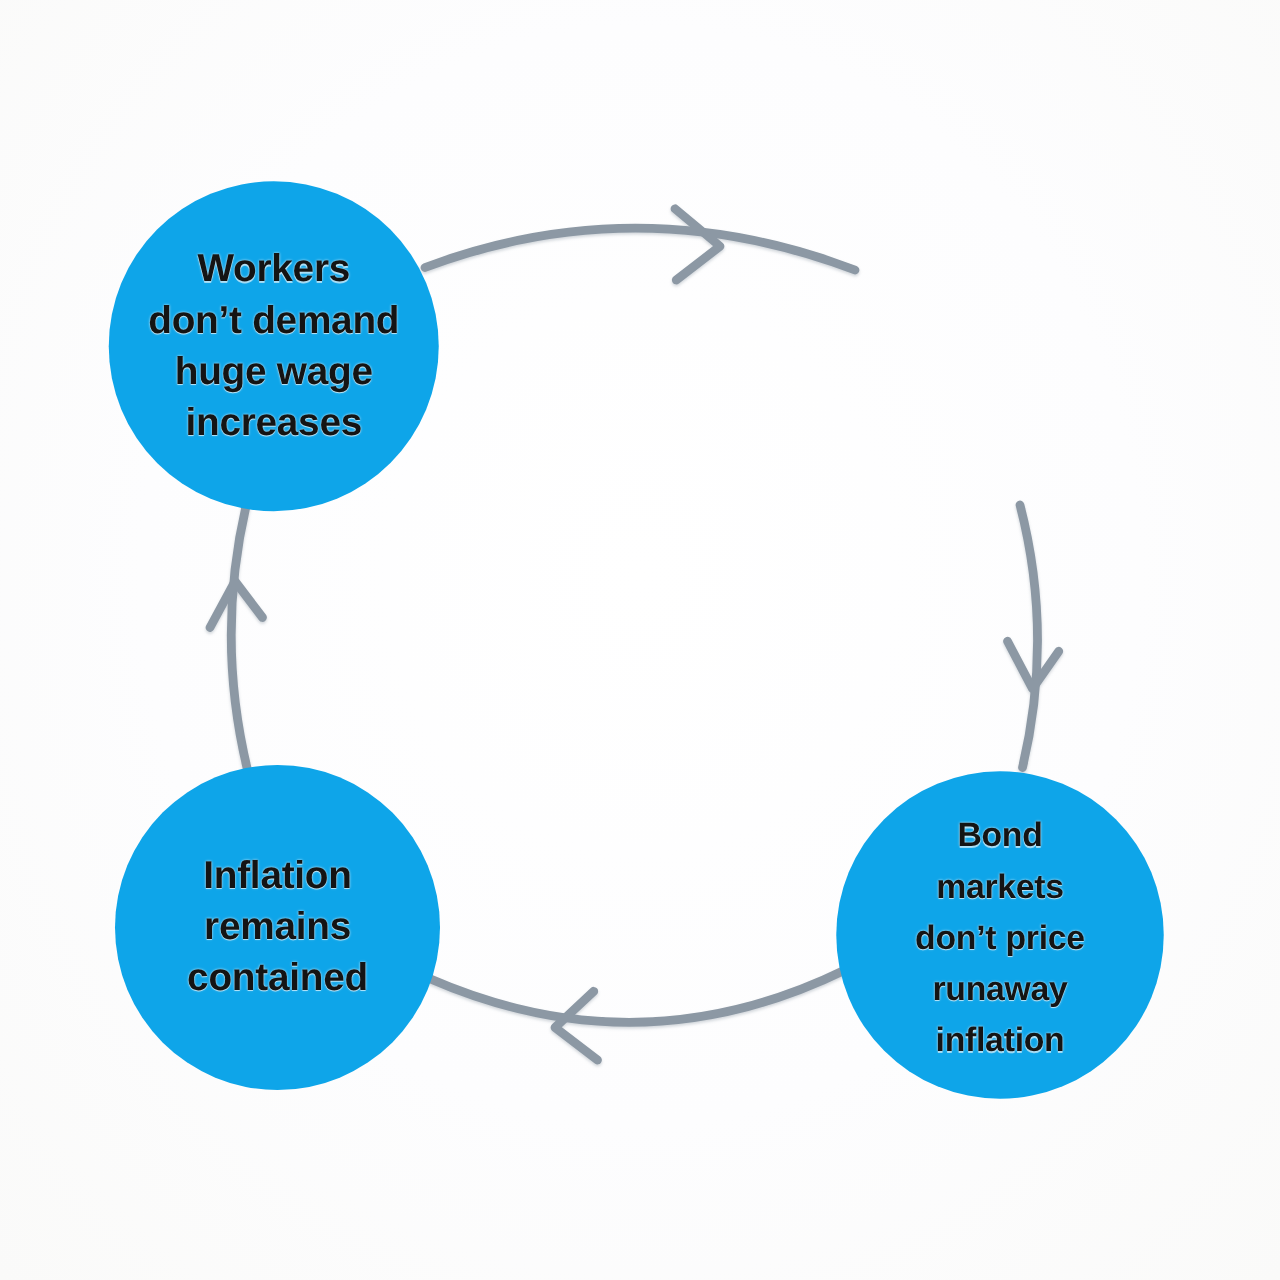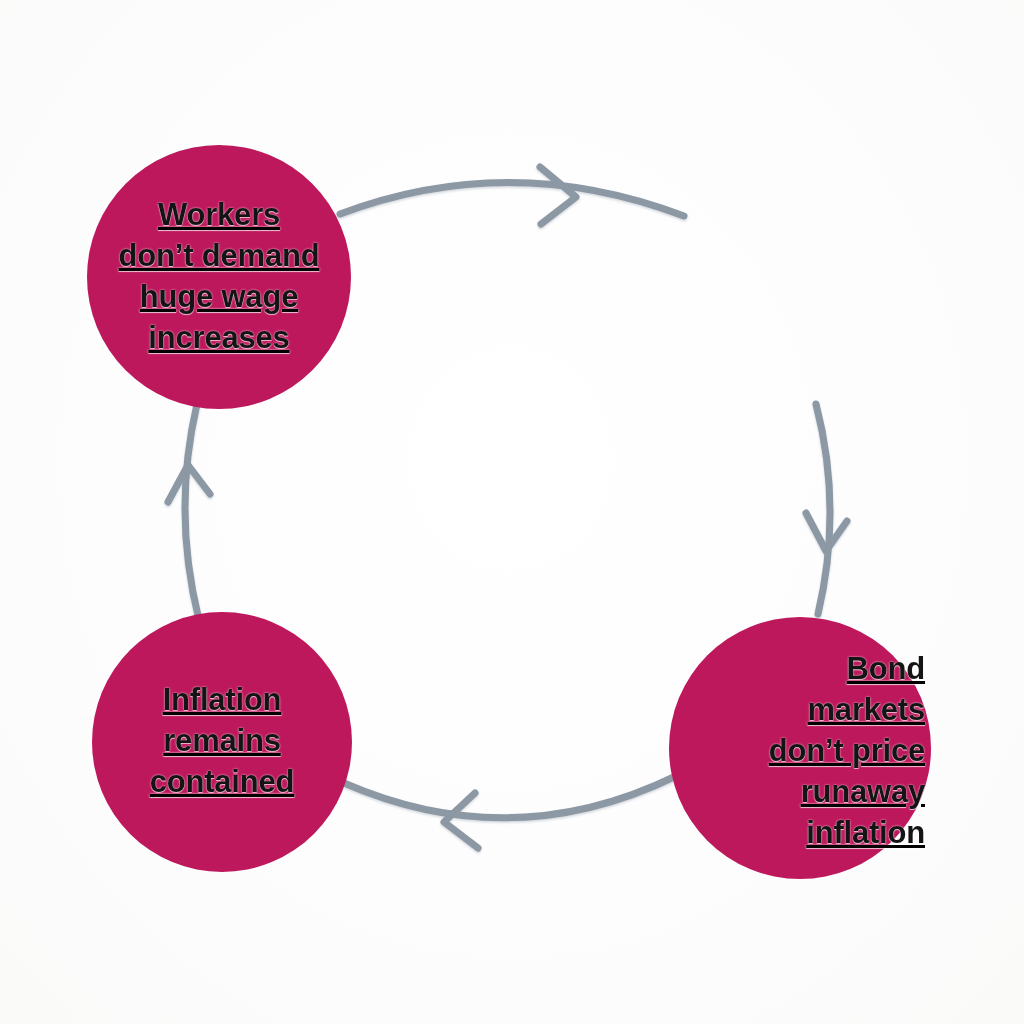--- a/index.html
+++ b/index.html
@@ -30,27 +30,26 @@
   #arrow-layer {
     position: absolute;
     left: 0;
     top: 0;
     width: 1024px;
     height: 1024px;
   }
   .node {
     position: absolute;
     border-radius: 50%;
-    background: #be185d;
+    background: #0ea5e9;
     display: flex;
     align-items: center;
     justify-content: center;
     text-align: center;
     box-sizing: border-box;
-    text-decoration: underline;
   }
   .node-label {
     font-weight: bold;
     color: #141414;
     letter-spacing: -0.2px;
     white-space: pre-line;
     text-shadow:
        0 0 2px rgba(255,255,255,0.85),
        0 1px 0 rgba(255,255,255,0.55);
   }
@@ -75,25 +74,24 @@
     line-height: 41px;
     width: 252px;
     margin-top: 2px;
   }
   
   #node-bond-markets {
     left: 669px; top: 617px;
     width: 262px; height: 262px;
   }
   #node-bond-markets .node-label {
-    font-size: 31px;
+    font-size: 27px;
     line-height: 41px;
     width: 250px;
     margin-top: 4px;
-    text-align: right;
   }
   
   #node-inflation {
     left: 92px;  top: 612px;
     width: 260px; height: 260px;
   }
   #node-inflation .node-label {
     font-size: 31px;
     line-height: 41px;
     width: 248px;

